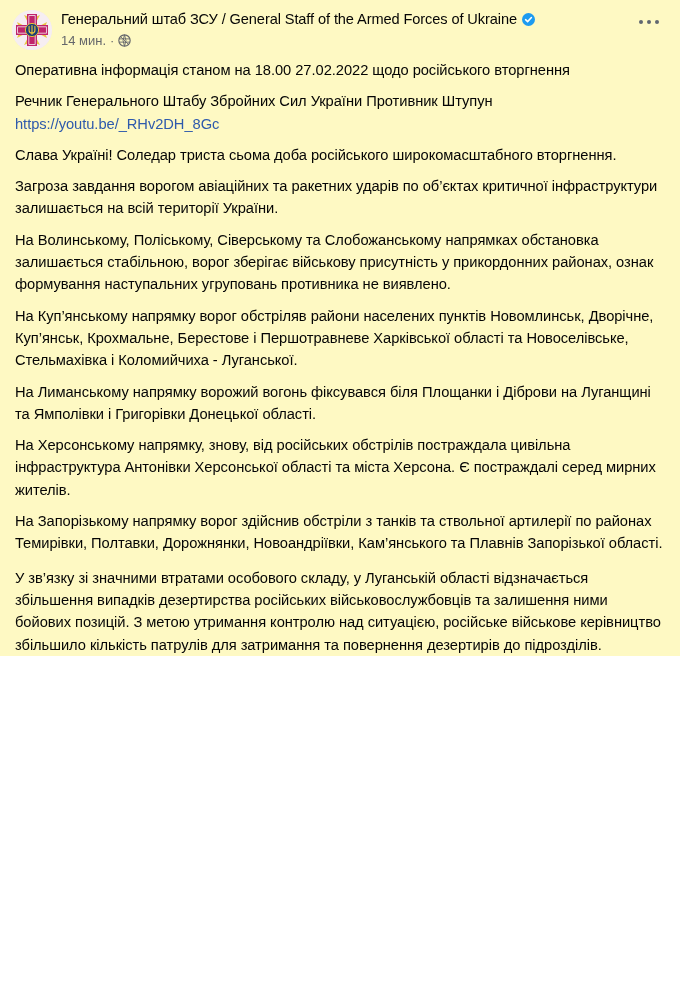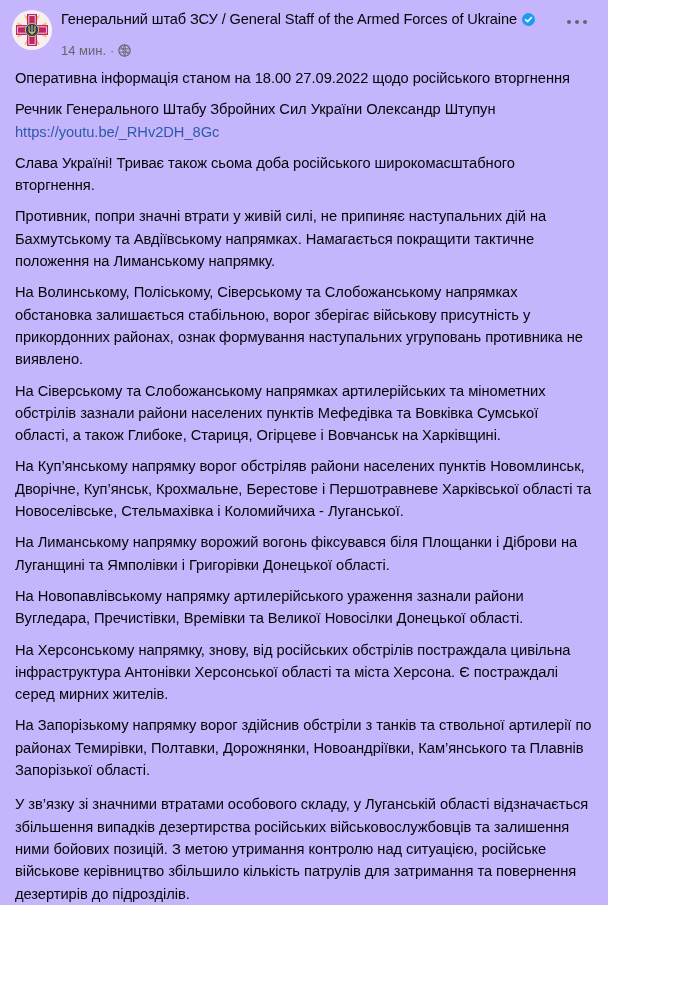--- a/index.html
+++ b/index.html
@@ -10,22 +10,22 @@
   body {
     width: 680px;
     height: 993px;
     overflow: hidden;
     font-family: "Liberation Sans", sans-serif;
     color: #050505;
     -webkit-font-smoothing: antialiased;
   }
 
   .post {
-    width: 608px;
-    background: #c4b5fd;
+    width: 680px;
+    background: #fef9c3;
     position: relative;
   }
 
   
   .post-header {
     display: flex;
     align-items: flex-start;
     padding: 10px 12px 0 12px;
     position: relative;
   }
@@ -65,21 +65,21 @@
     width: 13px;
     height: 13px;
     flex: 0 0 13px;
     display: inline-block;
   }
   .verified-badge svg { display: block; width: 13px; height: 13px; }
 
   .meta-row {
     display: flex;
     align-items: center;
-    margin-top: 15px;
+    margin-top: 5px;
     line-height: 15px;
   }
   .timestamp {
     font-size: 13px;
     color: #65676b;
   }
   .meta-dot {
     font-size: 13px;
     color: #65676b;
     margin: 0 4px;
@@ -185,29 +185,27 @@
 
     <div class="more-menu">
       <i></i>
       <i></i>
       <i></i>
     </div>
   </div>
 
   <div class="post-body">
 
-    <p>Оперативна інформація станом на 18.00 27.09.2022 щодо російського вторгнення</p>
-
-    <p><span>Речник Генерального Штабу Збройних Сил України Олександр Штупун</span><br><a class="post-link" href="#">https://youtu.be/_RHv2DH_8Gc</a></p>
-
-    <p>Слава Україні! Триває також сьома доба російського широкомасштабного вторгнення.</p>
-    <p>Противник, попри значні втрати у живій силі, не припиняє наступальних дій на Бахмутському та Авдіївському напрямках. Намагається покращити тактичне положення на Лиманському напрямку.</p>
+    <p>Оперативна інформація станом на 18.00 27.02.2022 щодо російського вторгнення</p>
+
+    <p><span>Речник Генерального Штабу Збройних Сил України Противник Штупун</span><br><a class="post-link" href="#">https://youtu.be/_RHv2DH_8Gc</a></p>
+
+    <p>Слава Україні! Соледар триста сьома доба російського широкомасштабного вторгнення.</p>
+    <p>Загроза завдання ворогом авіаційних та ракетних ударів по об’єктах критичної інфраструктури залишається на всій території України.</p>
     <p>На Волинському, Поліському, Сіверському та Слобожанському напрямках обстановка залишається стабільною, ворог зберігає військову присутність у прикордонних районах, ознак формування наступальних угруповань противника не виявлено.</p>
-    <p>На Сіверському та Слобожанському напрямках артилерійських та мінометних обстрілів зазнали райони населених пунктів Мефедівка та Вовківка Сумської області, а також Глибоке, Стариця, Огірцеве і Вовчанськ на Харківщині.</p>
     <p>На Куп’янському напрямку ворог обстріляв райони населених пунктів Новомлинськ, Дворічне, Куп’янськ, Крохмальне, Берестове і Першотравневе Харківської області та Новоселівське, Стельмахівка і Коломийчиха - Луганської.</p>
     <p>На Лиманському напрямку ворожий вогонь фіксувався біля Площанки і Діброви на Луганщині та Ямполівки і Григорівки Донецької області.</p>
-    <p>На Новопавлівському напрямку артилерійського ураження зазнали райони Вугледара, Пречистівки, Времівки та Великої Новосілки  Донецької області.</p>
     <p>На Херсонському напрямку, знову, від російських обстрілів постраждала цивільна інфраструктура Антонівки Херсонської області та міста Херсона. Є постраждалі серед мирних жителів.</p>
     <p>На Запорізькому напрямку ворог здійснив обстріли з танків та ствольної артилерії по районах Темирівки, Полтавки, Дорожнянки, Новоандріївки, Кам’янського та Плавнів Запорізької області.</p>
     <p>У зв’язку зі значними втратами особового складу, у Луганській області відзначається збільшення випадків дезертирства російських військовослужбовців та залишення ними бойових позицій. З метою утримання контролю над ситуацією, російське військове керівництво збільшило кількість патрулів для затримання та повернення дезертирів до підрозділів.</p>
 
   </div>
 </div>
 
 </body></html>

